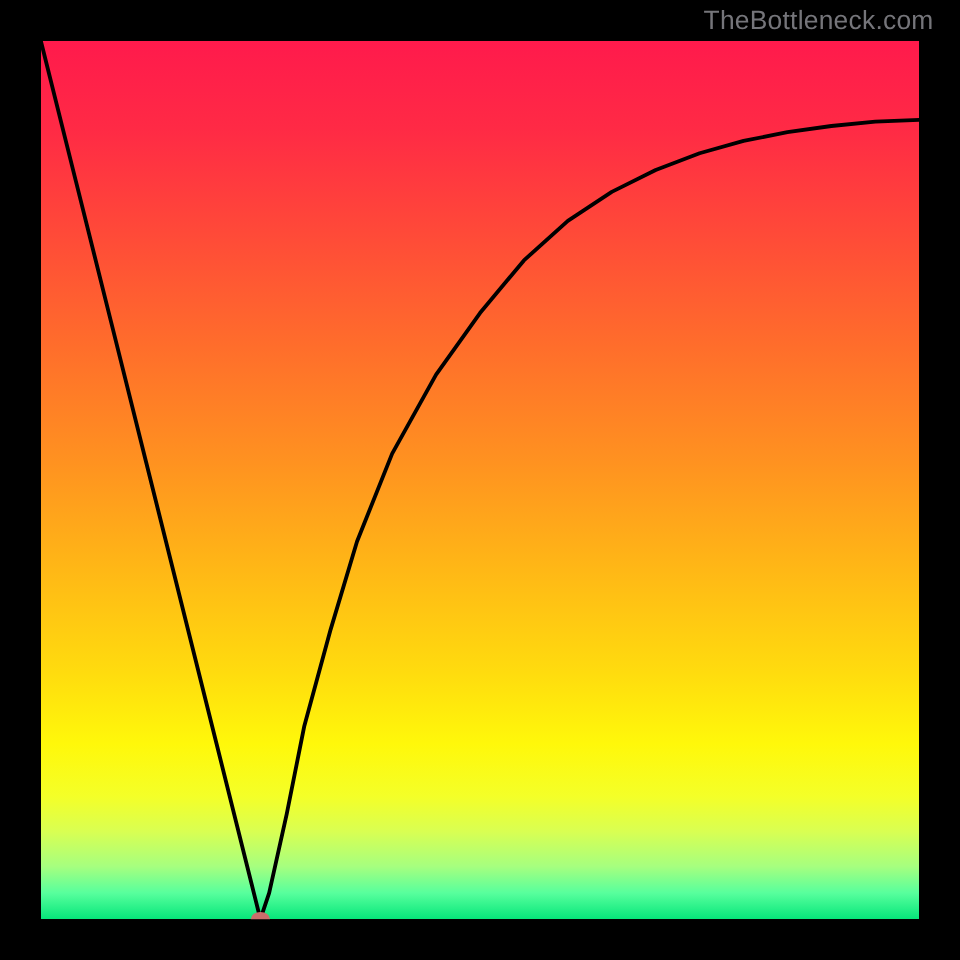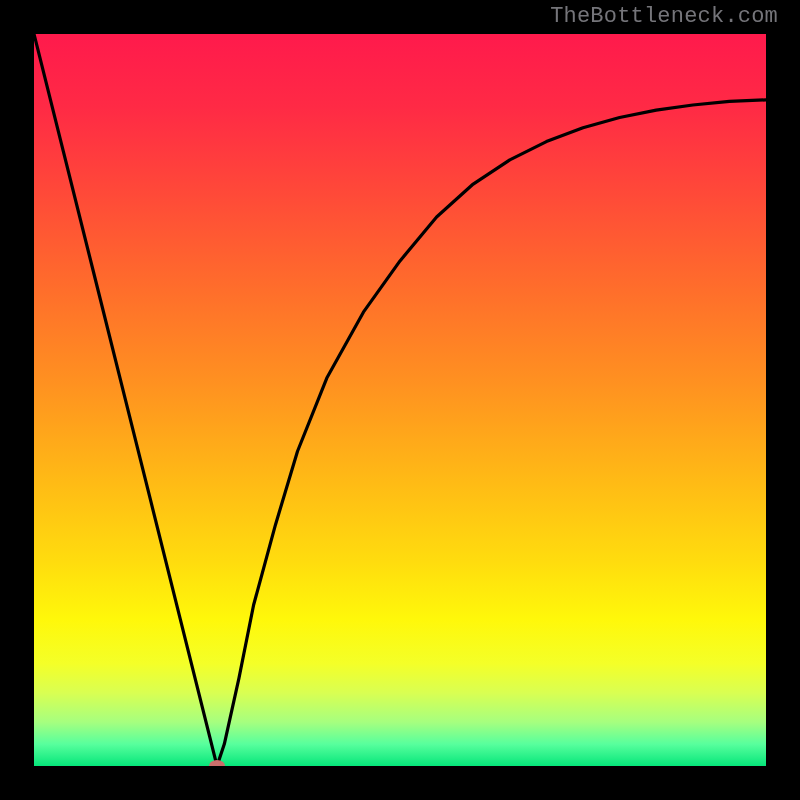--- a/index.html
+++ b/index.html
@@ -9,21 +9,20 @@
     height: 800px;
     background: #000000;
     font-family: Arial, Helvetica, sans-serif;
     overflow: hidden;
   }
   .container {
     position: relative;
     width: 800px;
     height: 800px;
     background: #000000;
-    font-family: Liberation Mono, monospace;
   }
   .attribution {
     position: absolute;
     top: 4px;
     right: 22px;
     font-size: 22px;
     font-weight: 500;
     color: #75757a;
     letter-spacing: 0.2px;
   }

